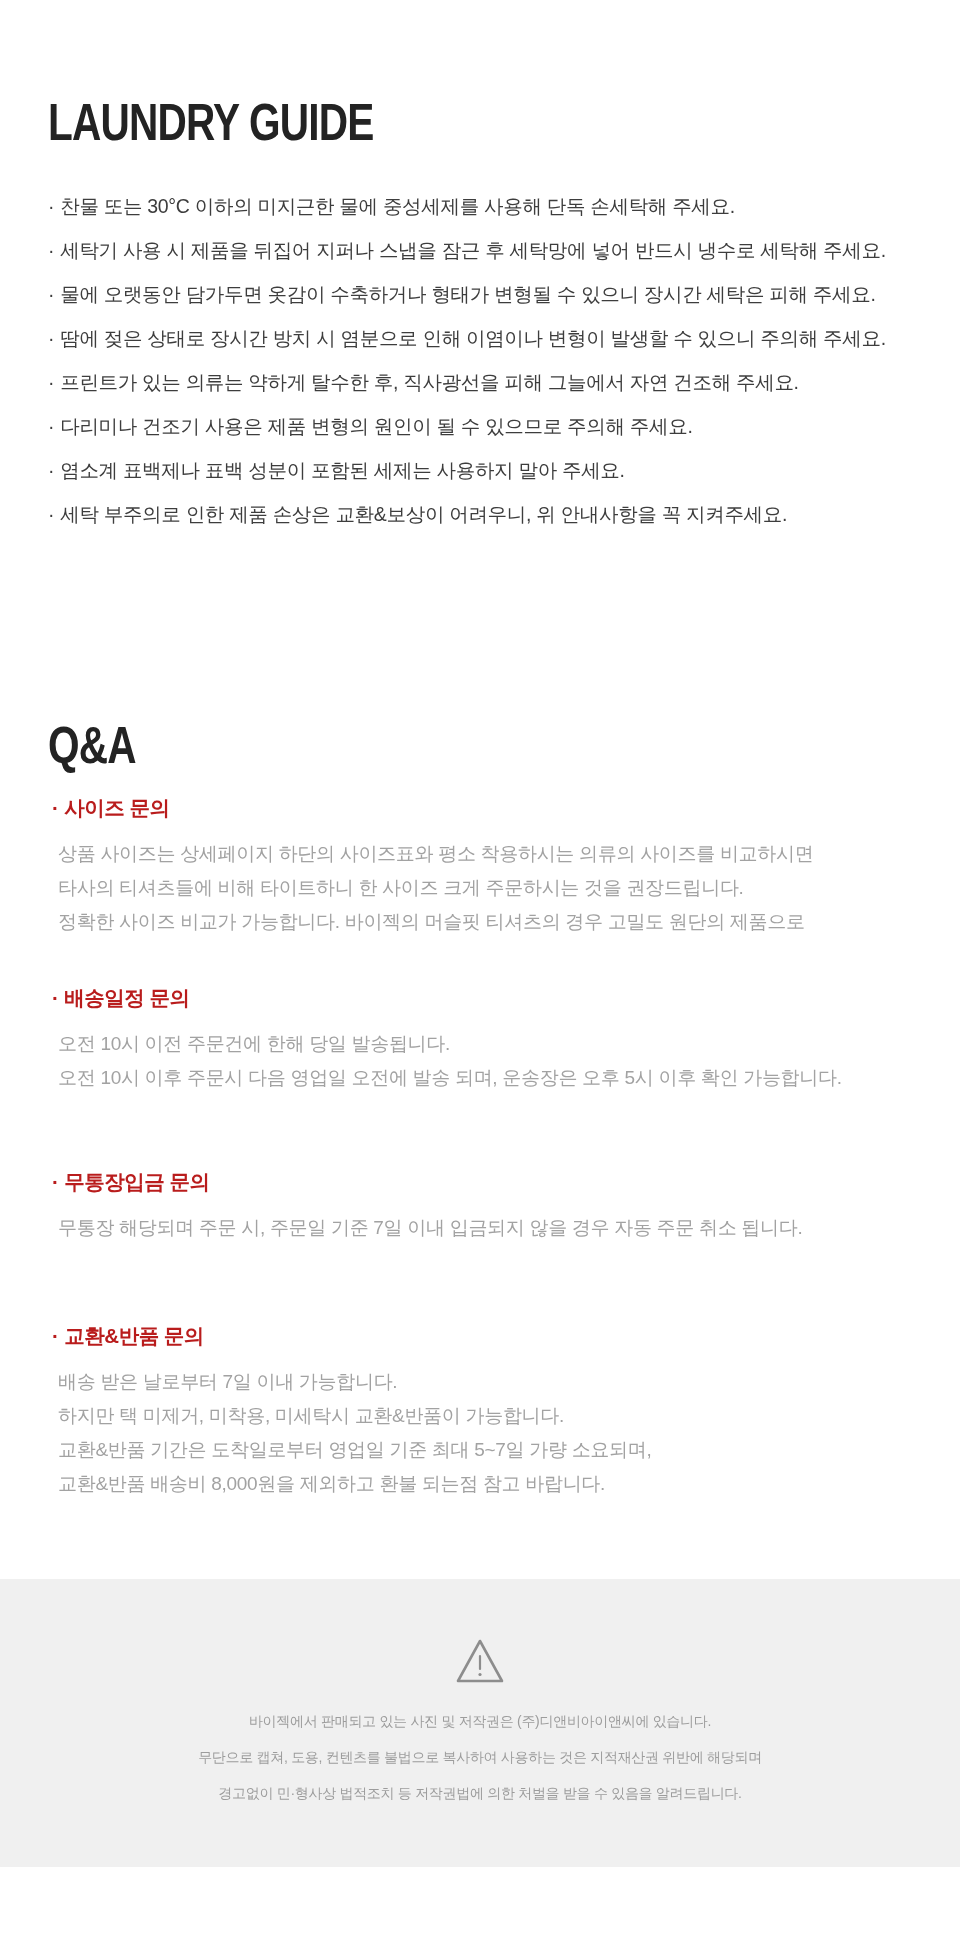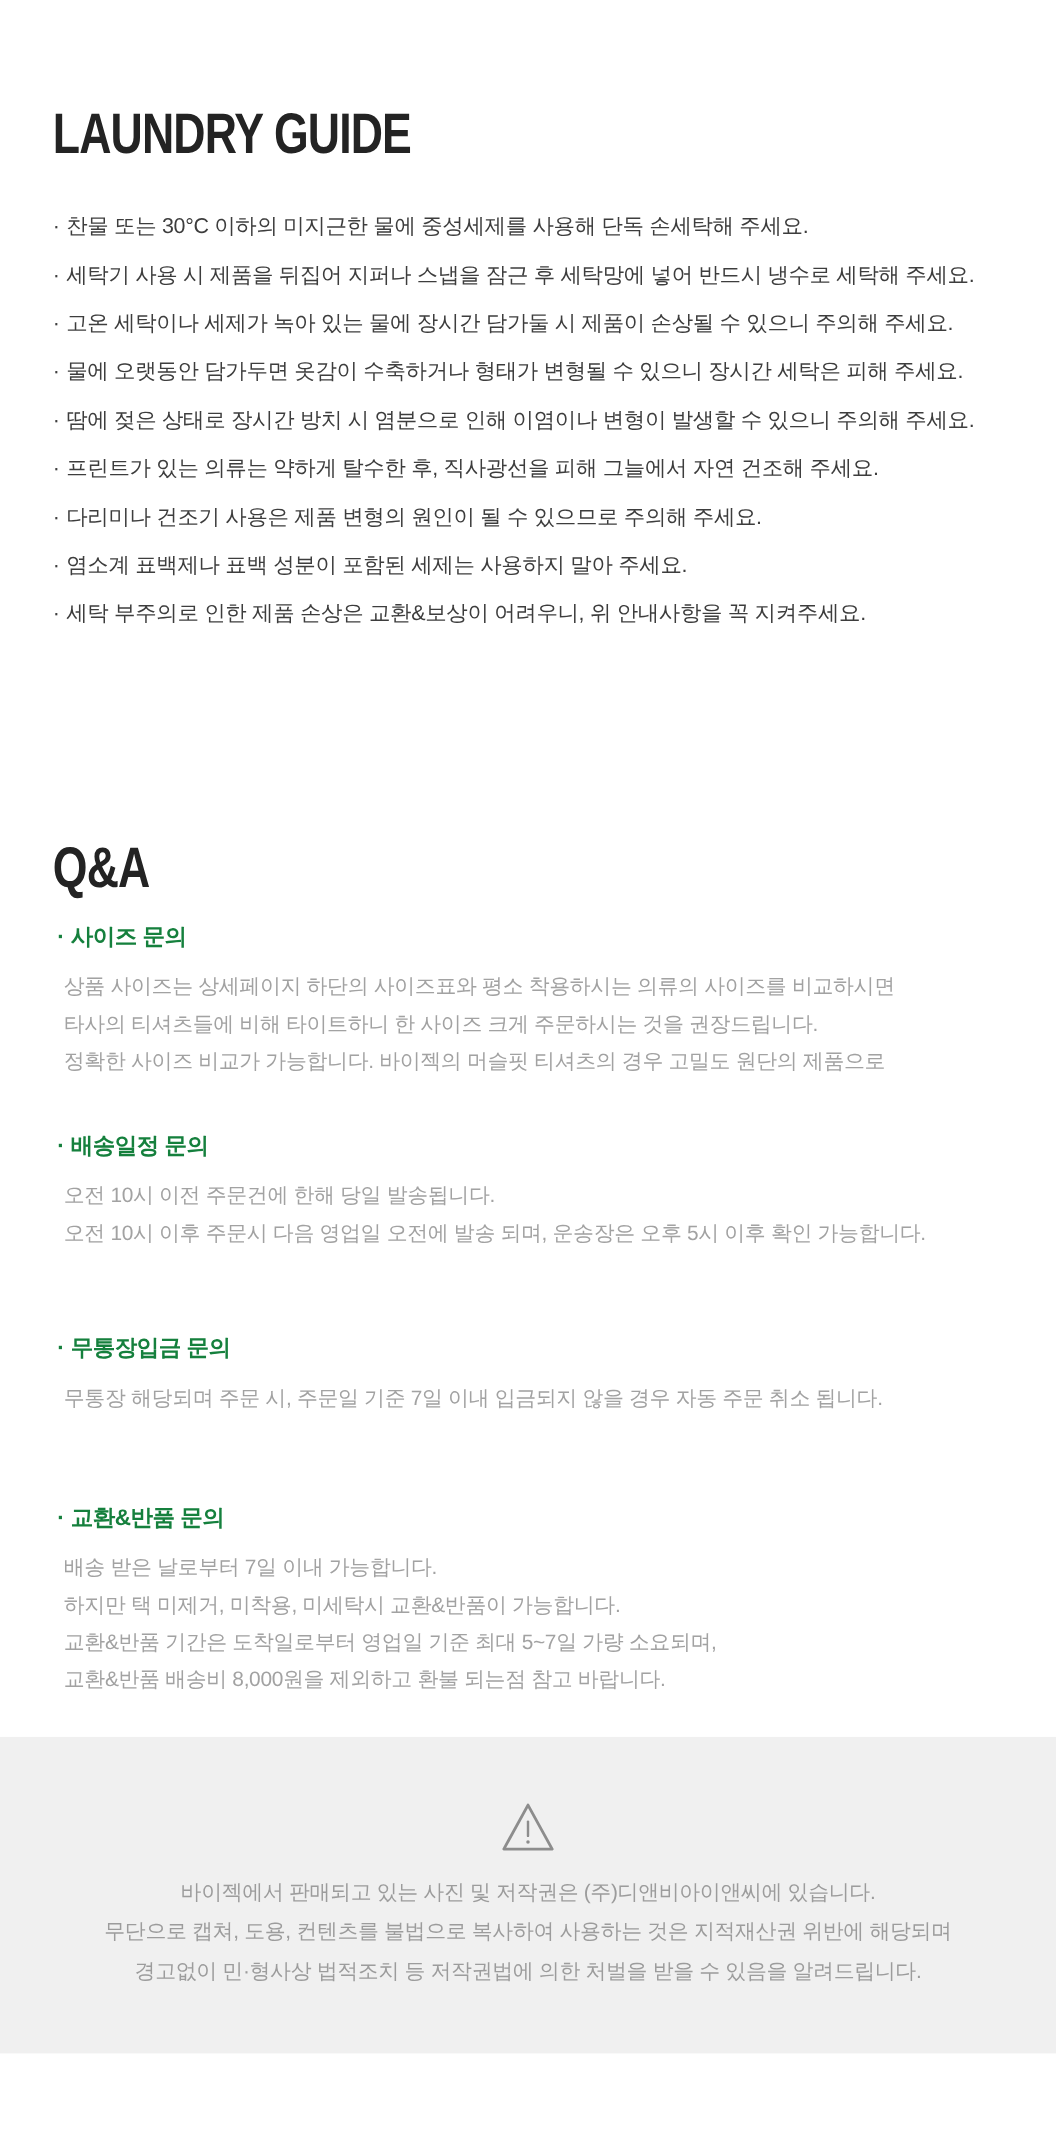--- a/index.html
+++ b/index.html
@@ -56,21 +56,21 @@
   }
   .qa-block{margin:0;}
   .qa-block.b1{margin-bottom:48px;}
   .qa-block.b2{margin-bottom:76px;}
   .qa-block.b3{margin-bottom:80px;}
   .qa-heading{
     font-size:20.5px;
     line-height:22px;
     font-weight:bold;
     letter-spacing:-0.5px;
-    color:#15803d;
+    color:#b91c1c;
     margin:0 0 18px 4px;
   }
   .qa-lines{margin-left:10px;}
   .qa-lines p{
     font-size:19px;
     line-height:34px;
     letter-spacing:-0.3px;
     color:var(--muted-text);
     white-space:nowrap;
   }
@@ -84,39 +84,38 @@
     text-align:center;
   }
   .warning-icon-wrap{
     padding-top:58px;
     line-height:0;
   }
   .copyright-lines{
     margin-top:18px;
   }
   .copyright-lines p{
-    font-size:19px;
+    font-size:14px;
     line-height:36px;
     letter-spacing:-0.3px;
     color:var(--footer-text);
     white-space:nowrap;
   }
 </style>
 </head>
 <body>
 
 <div class="page">
   <div class="content">
 
     <section>
       <h1 class="display-title laundry-title">LAUNDRY GUIDE</h1>
       <ul class="laundry-list">
         <li><span class="bullet">·</span><span>찬물 또는 30°C 이하의 미지근한 물에 중성세제를 사용해 단독 손세탁해 주세요.</span></li>
         <li><span class="bullet">·</span><span>세탁기 사용 시 제품을 뒤집어 지퍼나 스냅을 잠근 후 세탁망에 넣어 반드시 냉수로 세탁해 주세요.</span></li>
-        <li><span class="bullet">·</span><span>고온 세탁이나 세제가 녹아 있는 물에 장시간 담가둘 시 제품이 손상될 수 있으니 주의해 주세요.</span></li>
         <li><span class="bullet">·</span><span>물에 오랫동안 담가두면 옷감이 수축하거나 형태가 변형될 수 있으니 장시간 세탁은 피해 주세요.</span></li>
         <li><span class="bullet">·</span><span>땀에 젖은 상태로 장시간 방치 시 염분으로 인해 이염이나 변형이 발생할 수 있으니 주의해 주세요.</span></li>
         <li><span class="bullet">·</span><span>프린트가 있는 의류는 약하게 탈수한 후, 직사광선을 피해 그늘에서 자연 건조해 주세요.</span></li>
         <li><span class="bullet">·</span><span>다리미나 건조기 사용은 제품 변형의 원인이 될 수 있으므로 주의해 주세요.</span></li>
         <li><span class="bullet">·</span><span>염소계 표백제나 표백 성분이 포함된 세제는 사용하지 말아 주세요.</span></li>
         <li><span class="bullet">·</span><span>세탁 부주의로 인한 제품 손상은 교환&amp;보상이 어려우니, 위 안내사항을 꼭 지켜주세요.</span></li>
       </ul>
     </section>
 
     <section>

